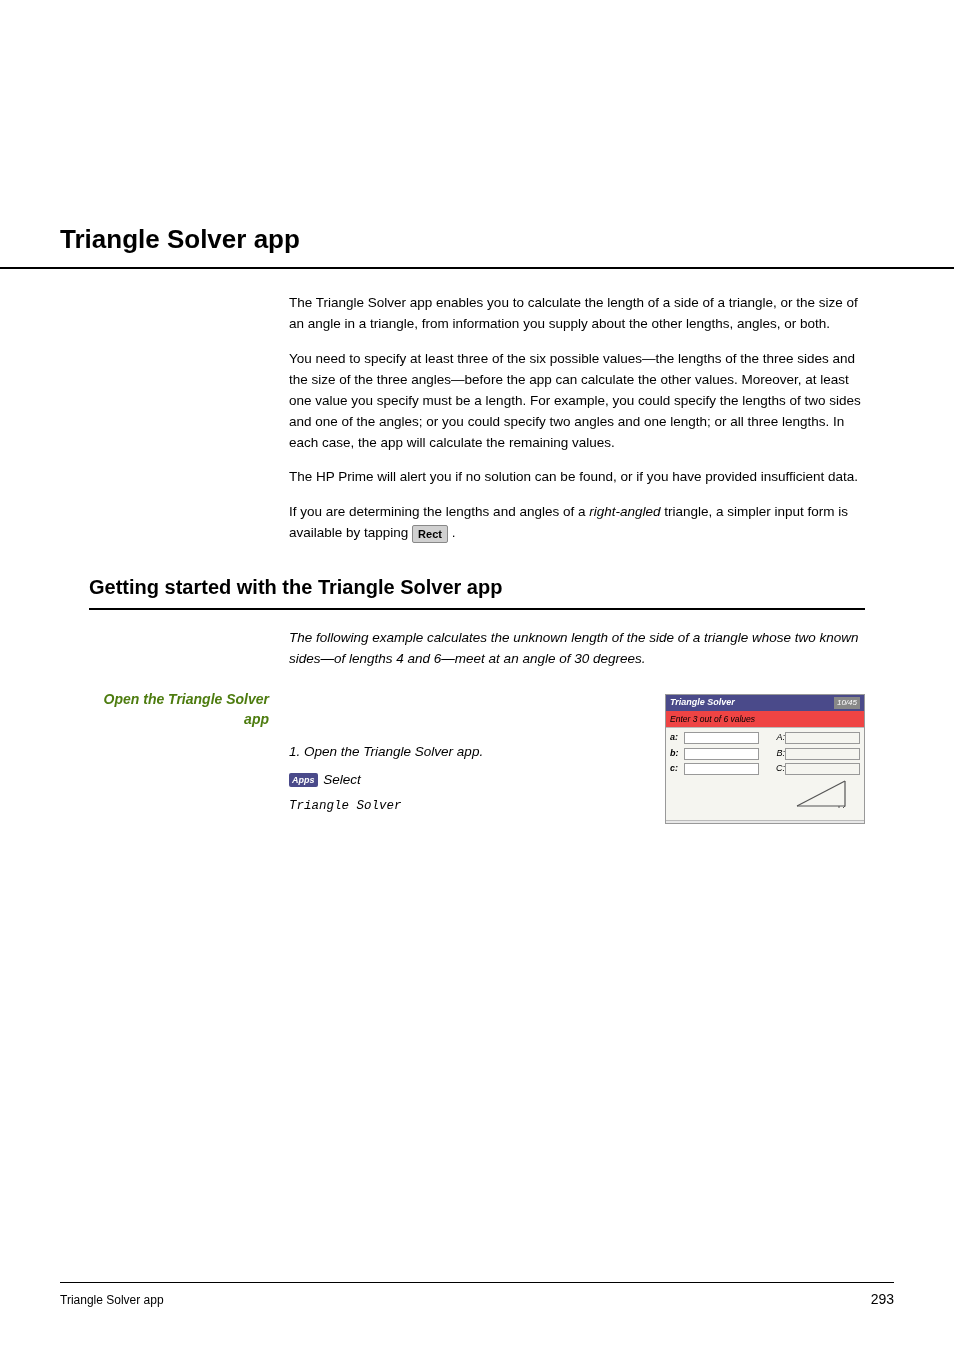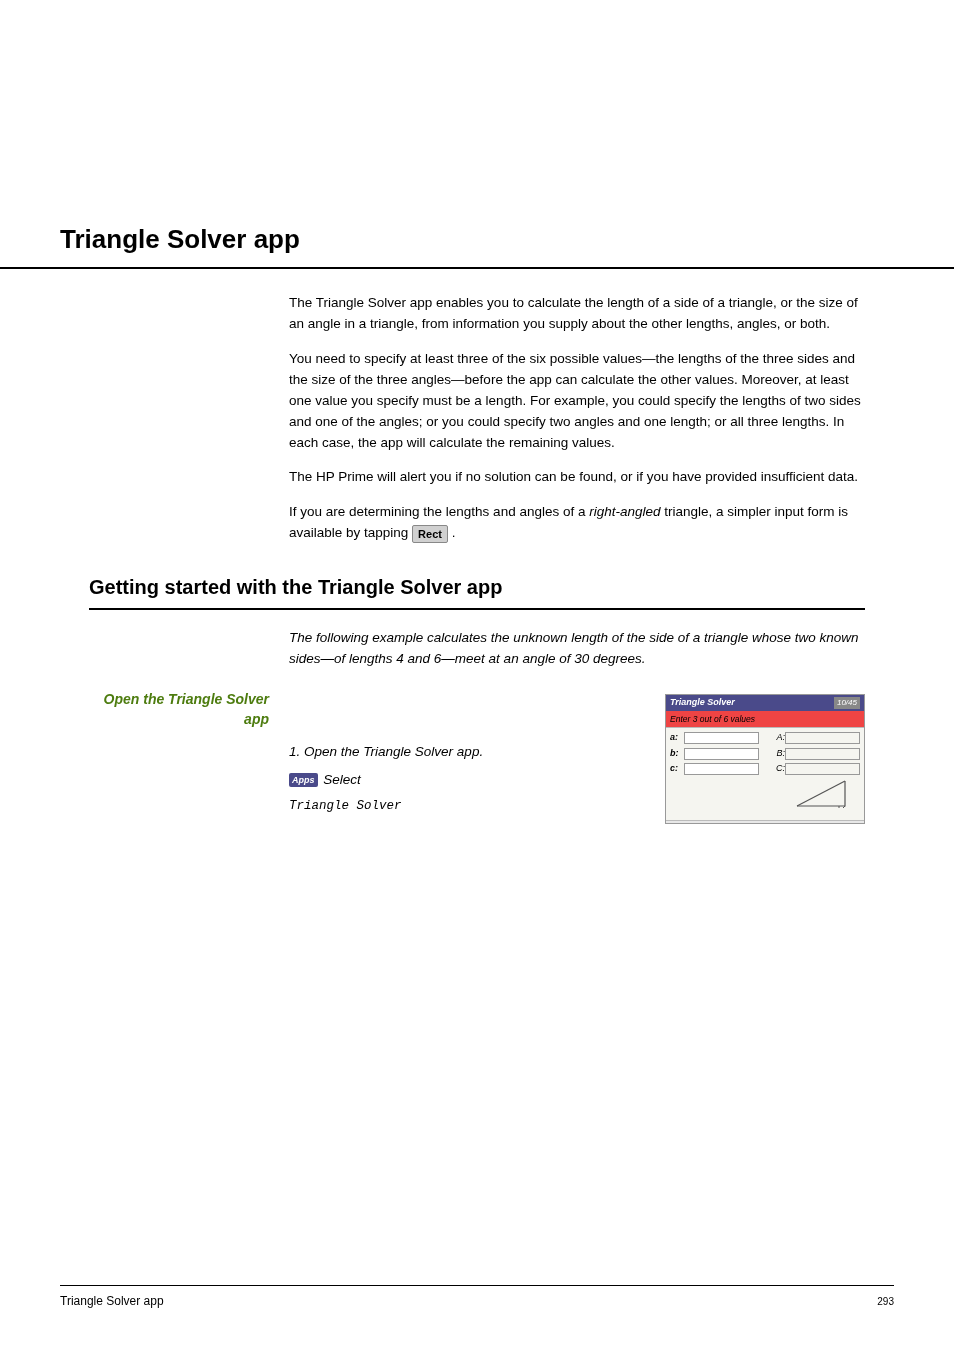--- a/index.html
+++ b/index.html
@@ -283,21 +283,21 @@
       border-top: 1px solid #000;
       padding-top: 6px;
     }
 
     .footer-left {
       font-size: 12px;
       color: #000;
     }
 
     .footer-right {
-      font-size: 10px;
+      font-size: 14px;
       color: #000;
     }
 
     em {
       font-style: italic;
     }
 
     .intro-paragraph-block {
       margin-left: 200px;
     }

